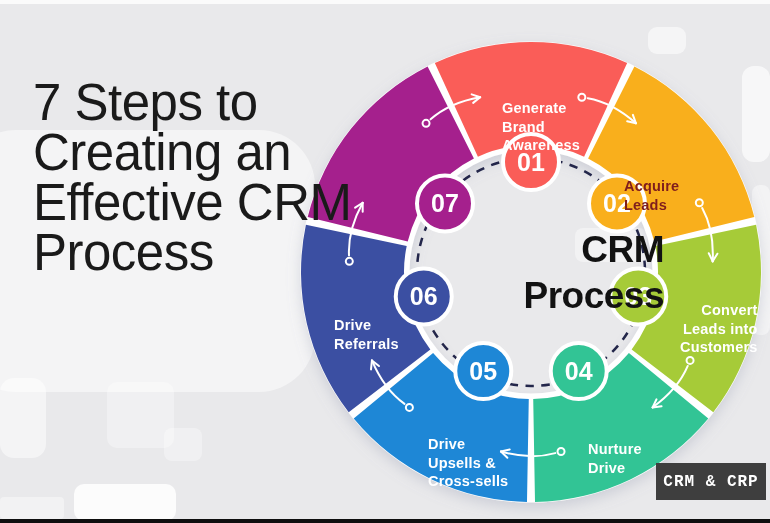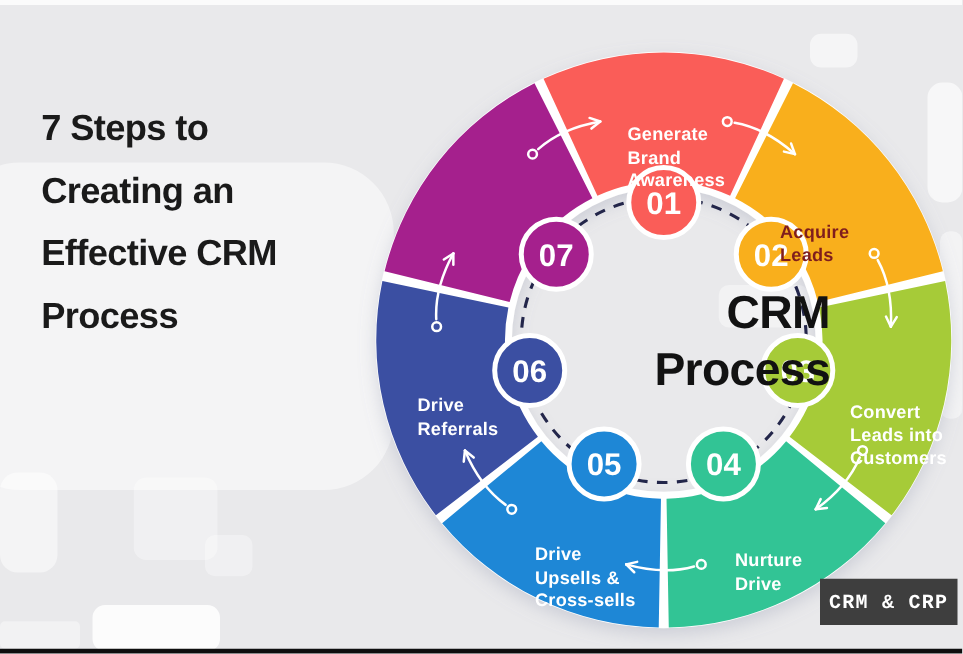--- a/index.html
+++ b/index.html
@@ -3,21 +3,21 @@
 <meta charset="utf-8">
 <style>
   html,body{margin:0;padding:0;background:#E9E9EB;}
   .page{position:relative;width:770px;height:523px;overflow:hidden;
         font-family:"Liberation Sans",sans-serif;background:#E9E9EB;}
   .shape{position:absolute;z-index:1;}
   .top-strip{position:absolute;left:0;top:0;width:770px;height:4px;
              background:rgba(255,255,255,.8);z-index:1;}
   .bottom-bar{position:absolute;left:0;bottom:0;width:770px;height:4px;z-index:6;}
   .title{position:absolute;left:33px;top:78px;margin:0;z-index:3;
-         font-size:29px;line-height:50px;font-weight:700;letter-spacing:-.5px;
+         font-size:51px;line-height:50px;font-weight:400;letter-spacing:-.5px;
          white-space:pre-line;}
   .wheel-svg{position:absolute;left:0;top:0;z-index:2;}
   .center-title{position:absolute;left:364px;top:227px;width:300px;z-index:3;
                 text-align:right;font-size:37px;line-height:46px;font-weight:700;
                 letter-spacing:-.5px;white-space:pre-line;}
   .seg-label{position:absolute;z-index:4;color:#fff;font-size:14.5px;
              line-height:18.5px;font-weight:700;letter-spacing:.2px;
              white-space:pre-line;margin-top:35px;}
   .watermark{position:absolute;left:656px;top:463px;width:110px;height:37px;z-index:5;
              display:flex;align-items:center;justify-content:center;
@@ -137,21 +137,21 @@
 Process</div>
 
   <div class="watermark" style="background: rgb(62, 62, 62); color: rgb(255, 255, 255);">CRM &amp; CRP</div>
 
   <div class="bottom-bar" style="background: rgb(14, 14, 14);"></div>
 <div class="seg-label" style="left: 502px; top: 64px; color: rgb(255, 255, 255);">Generate
 Brand
 Awareness</div>
     <div class="seg-label" style="left: 624px; top: 142px; color: #7f1d1d;">Acquire
 Leads</div>
-    <div class="seg-label" style="left: 680px; top: 286px; color: rgb(255, 255, 255);">Convert
+    <div class="seg-label" style="left: 680px; top: 266px; color: rgb(255, 255, 255); text-align: right;">Convert
 Leads into
 Customers</div>
     <div class="seg-label" style="left: 588px; top: 405px; color: rgb(255, 255, 255);">Nurture
 Drive</div>
     <div class="seg-label" style="left: 428px; top: 400px; color: rgb(255, 255, 255);">Drive
 Upsells &amp;
 Cross-sells</div>
     <div class="seg-label" style="left: 334px; top: 281px; color: rgb(255, 255, 255);">Drive
 Referrals</div>
   </div>

